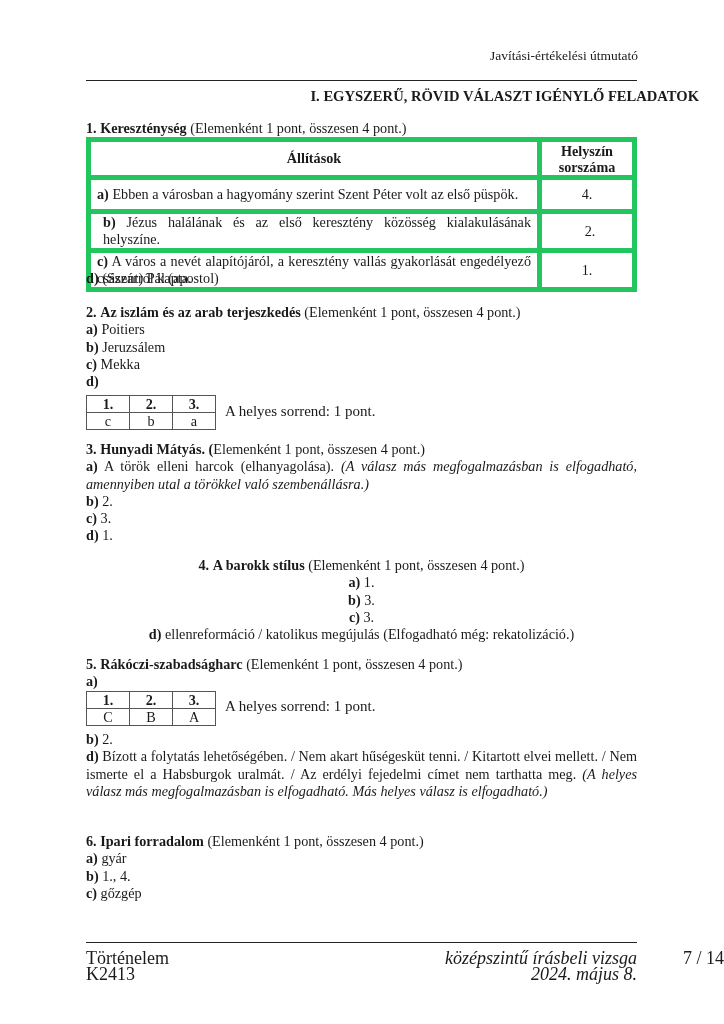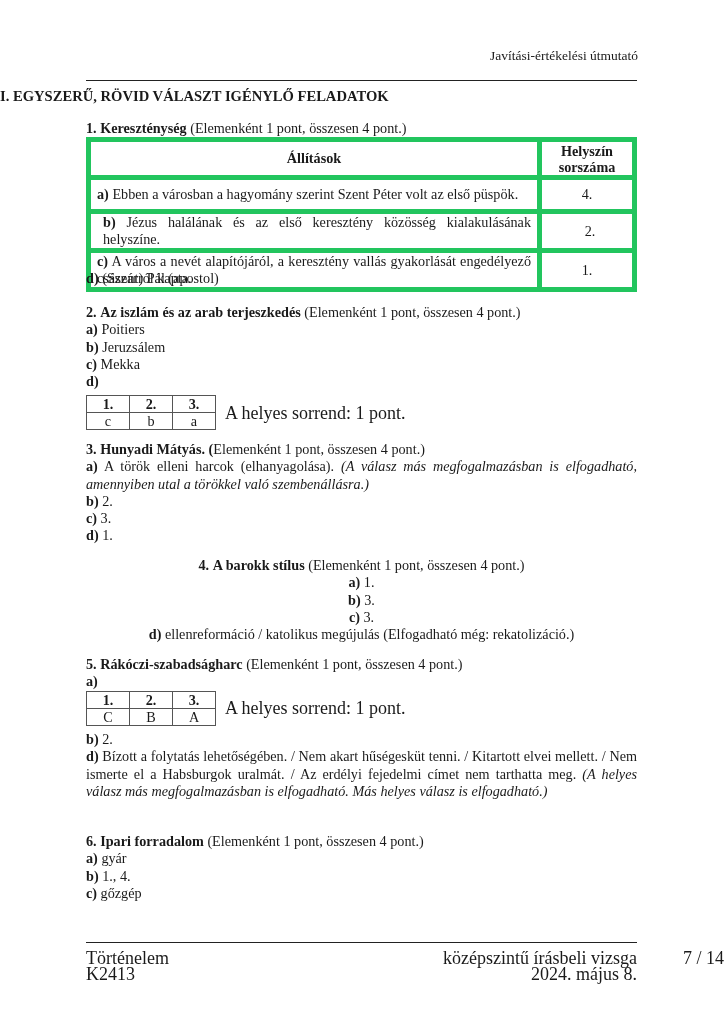--- a/index.html
+++ b/index.html
@@ -3,39 +3,39 @@
 <meta charset="utf-8">
 <style>
   html, body { margin: 0; padding: 0; background: #ffffff; }
   body {
     width: 724px; height: 1024px; position: relative; overflow: hidden;
     font-family: "Liberation Serif", serif; color: #1a1a1a; font-size: 14.2px;
   }
   .abs { position: absolute; }
   .header-right { right: 86px; top: 48px; font-size: 13.5px; }
   .rule { position: absolute; left: 86px; width: 551px; height: 0; border-top: 1.6px solid #222; }
-  .section-title { left: 0; width: 699px; top: 88px; text-align: left; font-weight: bold; font-size: 14.6px; }
+  .section-title { left: 0; width: 699px; top: 88px; text-align: right; font-weight: bold; font-size: 14.6px; }
   .content { position: absolute; left: 86px; width: 551px; line-height: 17.3px; }
   .line { white-space: nowrap; }
   b { font-weight: bold; }
   i { font-style: italic; }
   .justify { text-align: justify; white-space: normal; }
   table { border-collapse: collapse; }
   .t1 { width: 551px; position: absolute; left: 86px; top: 137px; }
   .t1 td, .t1 th { border: 5px solid #22c55e; padding: 0 6px; font-size: 14.2px; line-height: 17px; }
   .t1 th { font-weight: bold; text-align: center; height: 33px; }
   .t1 td.num { text-align: center; width: 72px; }
   .t1 tr.r-a td { height: 29px; }
   .t1 tr.r-b td { height: 31px; padding-left: 12px; }
   .t1 tr.r-c td { height: 34px; }
   .t1 td.txt { text-align: justify; }
   .small-table { position: absolute; }
   .small-table table td { border: 1px solid #555; width: 42px; height: 16px; text-align: center; font-size: 14.2px; line-height: 16px; padding: 0; }
   .small-table table tr.head td { font-weight: bold; }
-  .sorrend { position: absolute; font-size: 18px; }
+  .sorrend { position: absolute; font-size: 15px; }
   .footer { position: absolute; font-size: 18px; line-height: 16px; }
 </style>
 </head>
 <body>
 
 <div class="abs header-right">Javítási-értékelési útmutató</div>
 <div class="rule" style="top:80px;"></div>
 <div class="abs section-title">I. EGYSZERŰ, RÖVID VÁLASZT IGÉNYLŐ FELADATOK</div>
 
 <div class="content" style="top:120px;">
@@ -138,16 +138,16 @@
   <div class="line"><b>b)</b> <span>1., 4.</span></div>
   <div class="line"><b>c)</b> <span>gőzgép</span></div>
 </div>
 
 <div class="rule" style="top:942px;"></div>
 <div class="footer" style="left:86px; top:950px;">
   <div>Történelem</div>
   <div>K2413</div>
 </div>
 <div class="footer" style="left:0; width:724px; top:950px; text-align:right;">7 / 14</div>
-<div class="footer" style="right:87px; top:950px; text-align:right;">
+<div class="footer" style="right:87px; top:950px; text-align:right;font-style:italic;">
   <div>középszintű írásbeli vizsga</div>
   <div>2024. május 8.</div>
 </div>
 
 </body></html>

